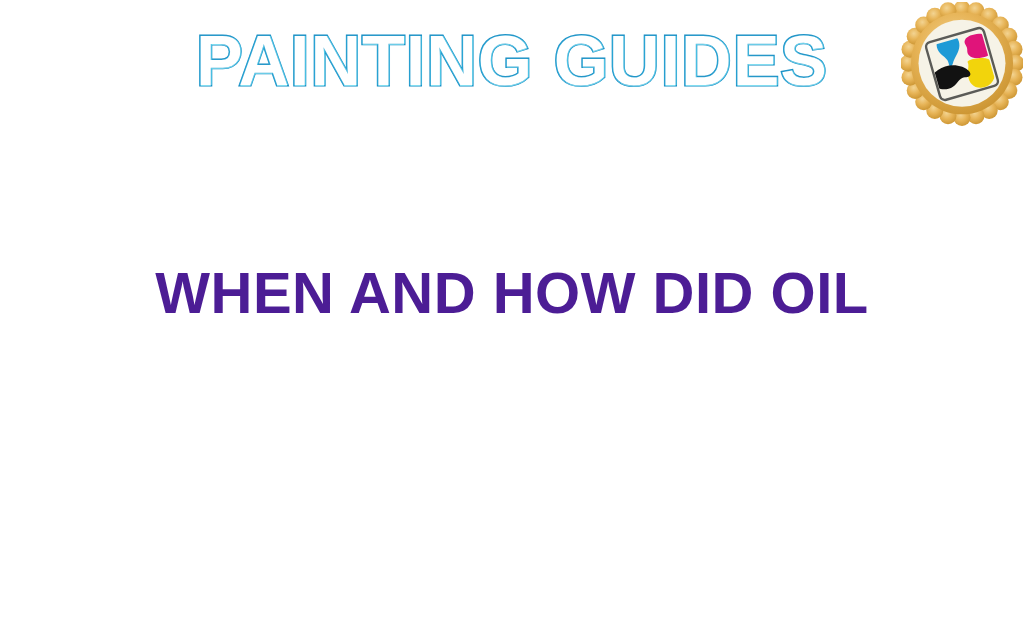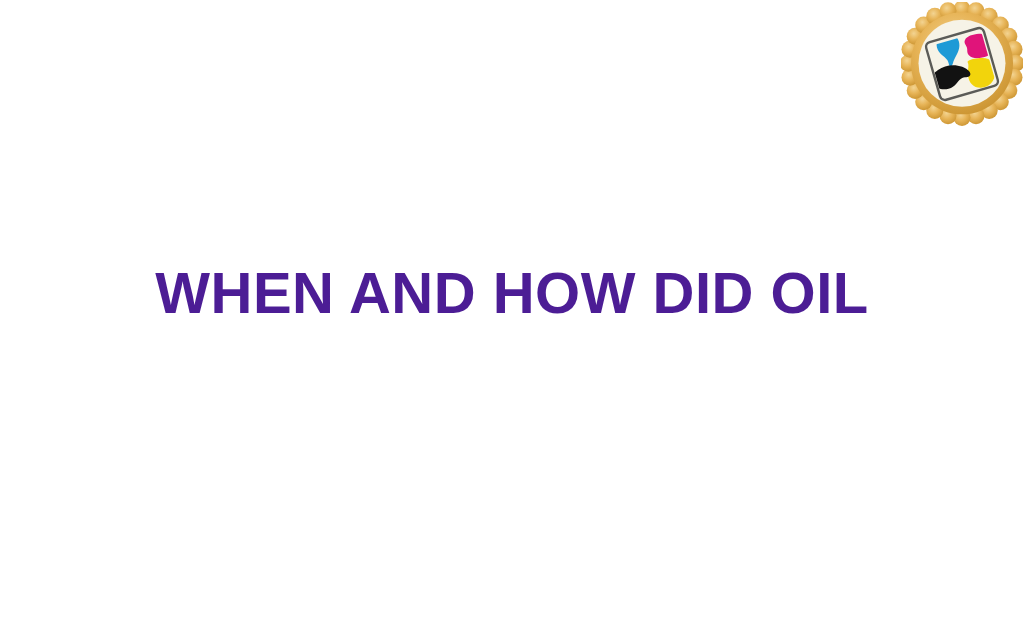--- a/index.html
+++ b/index.html
@@ -98,20 +98,21 @@
     background: #ffffff;
   }
 </style>
 </head>
 <body>
 
 <div class="page">
 
   <header class="site-header">
 
+    <div class="brand-wordmark">PAINTING GUIDES</div>
 
     <div class="logo-badge">
       <svg viewBox="0 0 122 128" xmlns="http://www.w3.org/2000/svg" aria-hidden="true">
         <defs>
           <radialGradient id="goldGrad" cx="0.42" cy="0.34" r="0.72">
             <stop offset="0%" stop-color="#f3d492"></stop>
             <stop offset="48%" stop-color="#e7b457"></stop>
             <stop offset="100%" stop-color="#c9922f"></stop>
           </radialGradient>
           <clipPath id="canvasClip">

